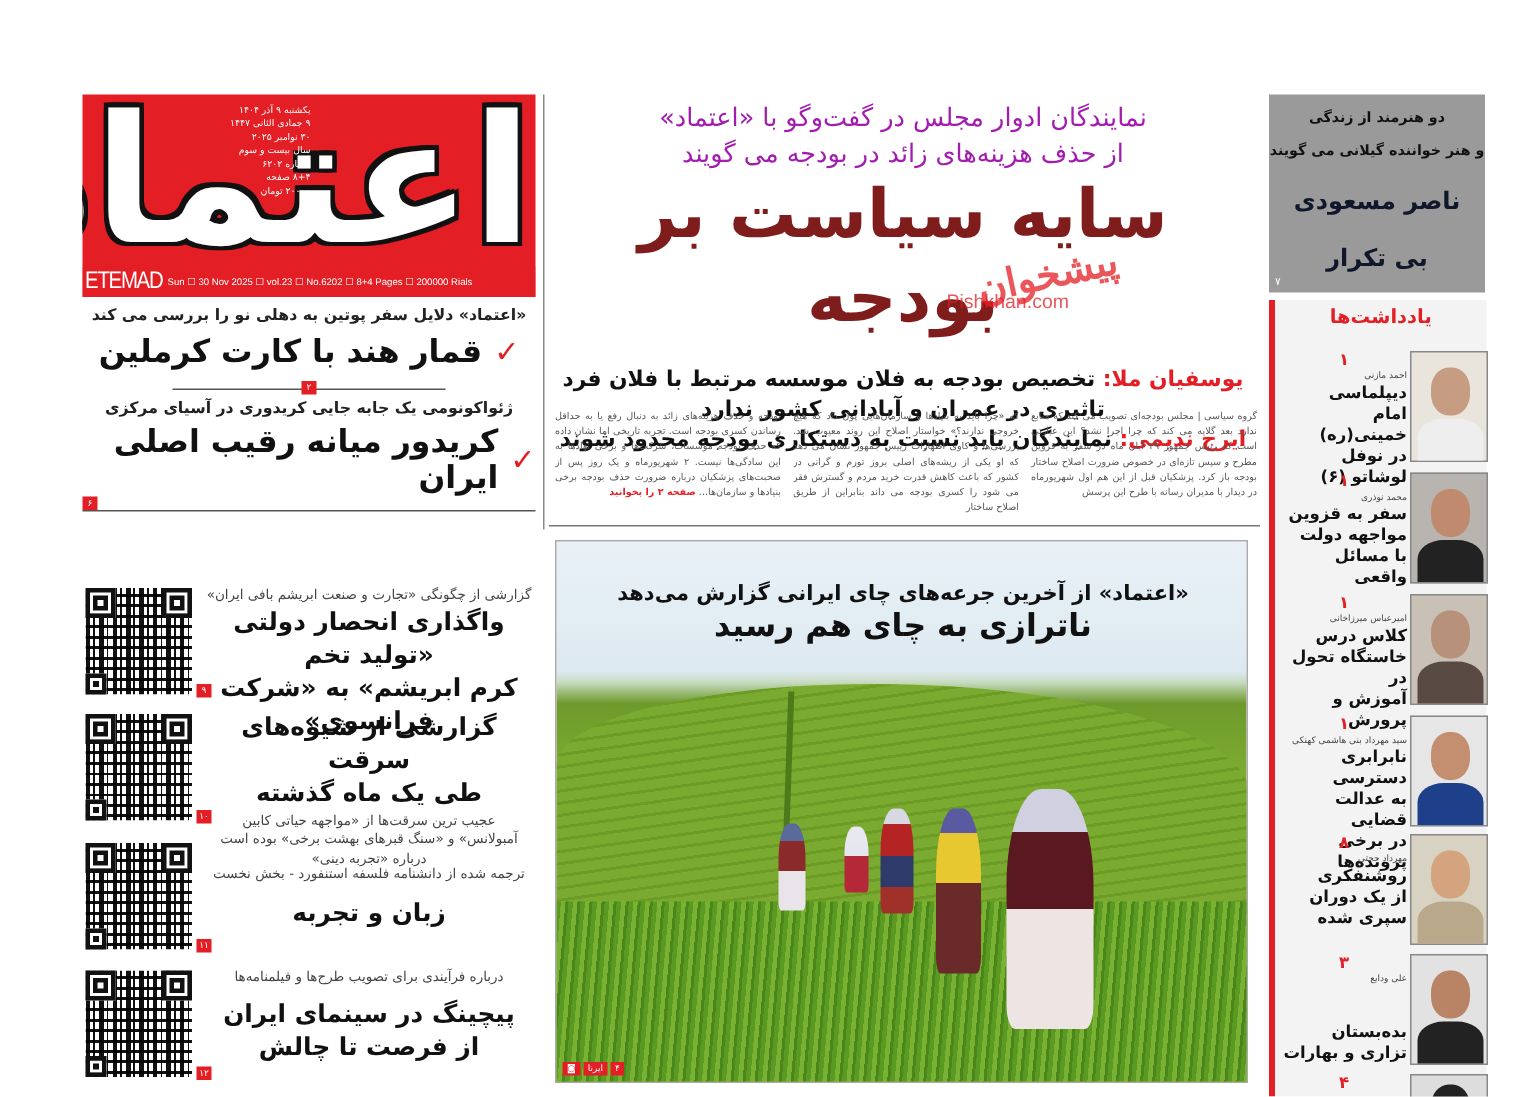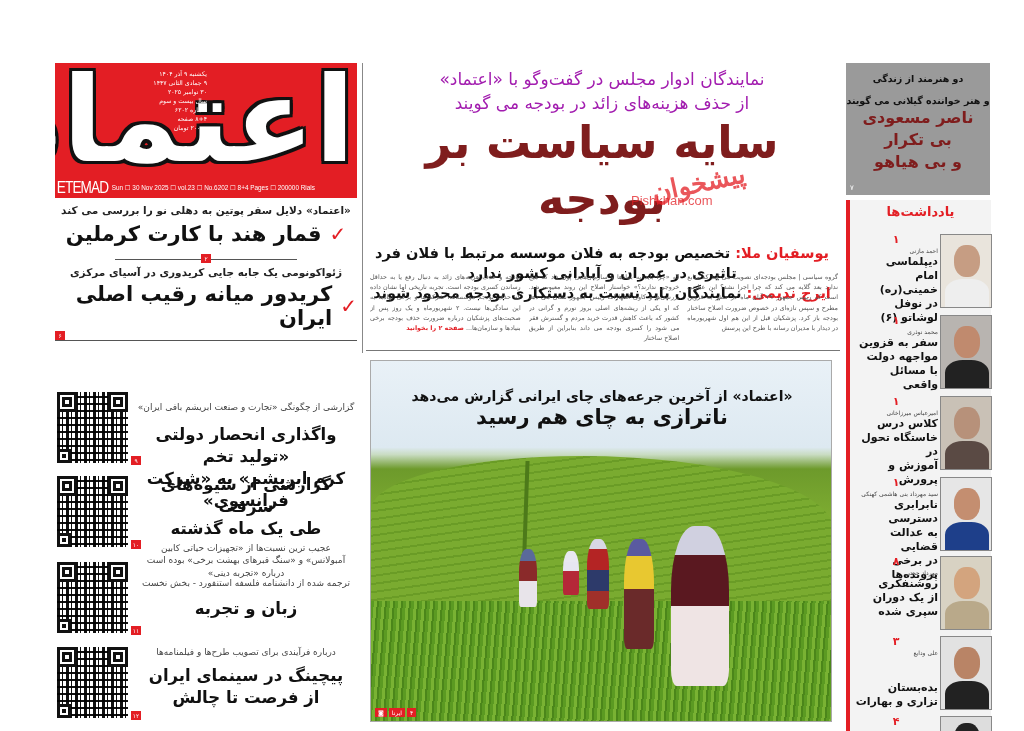--- a/index.html
+++ b/index.html
@@ -65,21 +65,21 @@
     background: repeating-linear-gradient(95deg, #5b9a22 0 3px, #79b233 3px 6px, #4b861a 6px 8px); }
   .woman { position: absolute; border-radius: 40% 40% 10% 10%; }
   .photo-kicker { position: absolute; left: 0; top: 27px; width: 462px; text-align: center; direction: rtl; font-size: 14px; font-weight: bold; color: #111; }
   .photo-title { position: absolute; left: 0; top: 44px; width: 462px; text-align: center; direction: rtl; font-size: 21px; font-weight: bold; color: #111; }
   .photo-tag { position: absolute; left: 4px; bottom: 4px; display: flex; gap: 2px; }
   .photo-tag span { background: #e31e24; color: #fff; font-size: 6px; padding: 1px 3px; }
 
   
   .feature { position: absolute; left: 846px; top: 63px; width: 144px; height: 132px; background: #9a9a9a; direction: rtl; text-align: center; }
   .feature-kicker { font-size: 9.5px; font-weight: bold; color: #111; line-height: 13px; margin-top: 9px; }
-  .feature-title { font-size: 16px; font-weight: bold; color: #7f1d1d; line-height: 22px; margin-top: 0; }
+  .feature-title { font-size: 16px; font-weight: bold; color: #0f172a; line-height: 22px; margin-top: 16px; }
   .feature-num { position: absolute; left: 4px; bottom: 3px; font-size: 7px; color: #fff; }
 
   .notes { position: absolute; left: 846px; top: 200px; width: 145px; height: 531px; background: #f3f3f3; border-left: 4px solid #e31e24; }
   .notes-title { direction: rtl; text-align: center; font-size: 13px; font-weight: bold; color: #e31e24; padding-top: 4px; height: 28px; }
   .note { position: absolute; left: 4px; width: 137px; height: 76px; }
   .note .photo { position: absolute; left: 86px; top: 0; width: 52px; height: 74px; border: 1px solid #888; background: #ddd; overflow: hidden; }
   .note .photo .head { position: absolute; left: 13px; top: 10px; width: 26px; height: 32px; background: #c99a7c; border-radius: 45%; }
   .note .photo .body { position: absolute; left: 4px; top: 44px; width: 44px; height: 32px; background: #333; border-radius: 40% 40% 0 0; }
   .note .text { position: absolute; left: 0; top: 0; width: 84px; direction: rtl; text-align: right; }
   .note .num { display: block; color: #e31e24; font-weight: bold; font-size: 11px; text-align: center; line-height: 12px; }
@@ -128,36 +128,36 @@
       <div class="pg-badge" style="left:0; top:1px">۶</div>
     </div>
   </div>
 
 
   <div class="qr-item" style="top:390px; height:80px">
     <div class="qr" style="top:0">
         <div class="qr-corner"></div>
       </div>
     <div class="pg-badge" style="left:76px; top:66px">۹</div>
-    <div class="qr-text" style="top:12px">
+    <div class="qr-text" style="top:2px">
       <div class="qr-kicker">گزارشی از چگونگی «تجارت و صنعت ابریشم بافی ایران»</div>
-      <div class="qr-title" style="margin-top:12px">واگذاری انحصار دولتی «تولید تخم</div>
+      <div class="qr-title" style="margin-top:2px">واگذاری انحصار دولتی «تولید تخم</div>
       <div class="qr-title">کرم ابریشم» به «شرکت فرانسوی»</div>
     </div>
   </div>
 
   <div class="qr-item" style="top:474px; height:80px">
     <div class="qr" style="top:0">
         <div class="qr-corner"></div>
       </div>
     <div class="pg-badge" style="left:76px; top:66px">۱۰</div>
     <div class="qr-text" style="top:0">
       <div class="qr-title">گزارشی از شیوه‌های سرقت</div>
       <div class="qr-title">طی یک ماه گذشته</div>
-      <div class="qr-sub" style="margin-top:2px">عجیب ترین نسبت‌ها از «تجهیزات حیاتی کابین</div>
+      <div class="qr-sub" style="margin-top:2px">عجیب ترین سرقت‌ها از «مواجهه حیاتی کابین</div>
       <div class="qr-sub">آمبولانس» و «سنگ قبرهای بهشت برخی» بوده است</div>
     </div>
   </div>
 
   <div class="qr-item" style="top:560px; height:80px">
     <div class="qr" style="top:0">
         <div class="qr-corner"></div>
       </div>
     <div class="pg-badge" style="left:76px; top:66px">۱۱</div>
     <div class="qr-text" style="top:8px">

